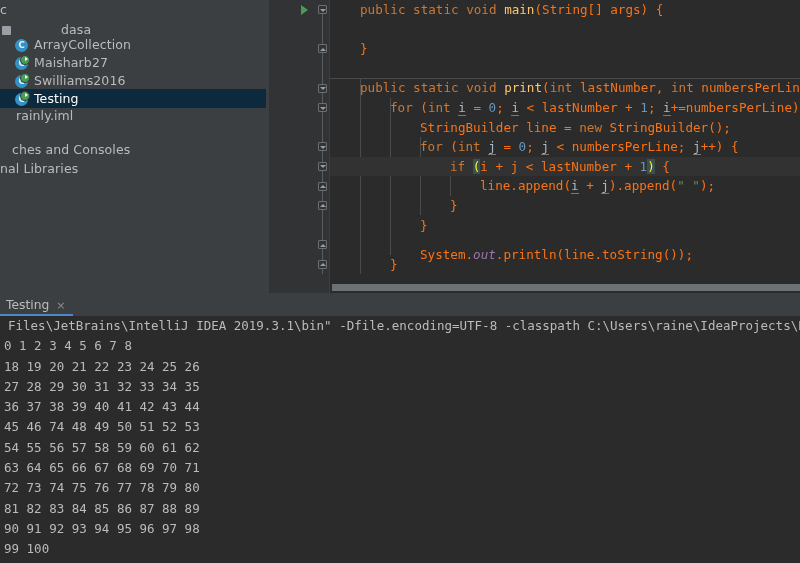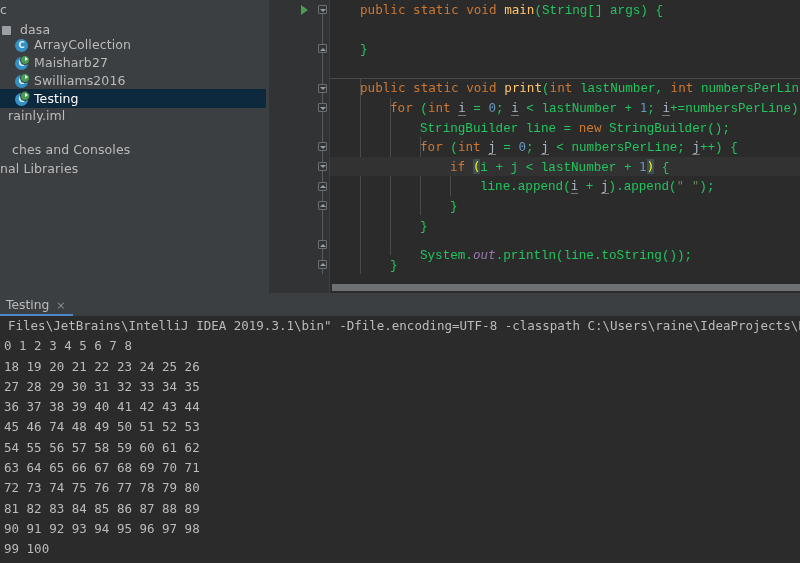--- a/index.html
+++ b/index.html
@@ -115,21 +115,21 @@
     white-space:pre; color:#a9b7c6;
   }
   .codeline.hl { background:#323232; }
 
   
   .iguide { position:absolute; width:1px; background:#4b4b4b; }
 
   
   .kw   { color:#cc7832; }          
   .fn   { color:#ffc66d; }          
-  .txt  { color:#22c55e;font-family:Liberation Mono, monospace; }
+  .txt  { color:#f97316; }
   .num  { color:#6897bb; }
   .str  { color:#6a8759; }
   .fld  { color:#9876aa; font-style:italic; }
   .itfn { color:#ffc66d; font-style:italic; }
   .hint {
     background:#4e5254; color:#a2a4a6; border-radius:4px;
     padding:0 3px; font-size:10.4px; font-family:"DejaVu Sans", sans-serif;
   }
   .brmatch { background:#3b514d; color:#ffef28; }
 
@@ -178,21 +178,21 @@
 
   <div class="top-area">
 
     <div class="project-tree">
 
       <div class="tree-row ind-0" style="position:absolute;top:0px;left:0;width:266px;">
         <span class="icon-box"></span>
         <span class="tree-label" style="margin-left:-20px;">c</span>
       </div>
 
-      <div class="tree-row ind-0" style="position:absolute;top:19.5px;left:0;width:266px;">
+      <div class="tree-row ind-0" style="position:absolute;top:19.5px;left:0;width:266px;gap:41px;">
         <span class="icon-box">
             <span class="ico-folder"></span>
           </span>
         <span class="tree-label">dasa</span>
       </div>
 
       <div class="tree-row ind-2" style="position:absolute;top:34.5px;left:0;width:266px;">
         <span class="icon-box">
             <span class="ico-class">C</span>
           </span>
@@ -214,21 +214,21 @@
       </div>
 
       <div class="tree-row ind-2 selected" style="position:absolute;top:88.5px;left:0;width:266px;">
         <span class="icon-box">
             <span class="ico-class runnable">C</span>
           </span>
         <span class="tree-label">Testing</span>
       </div>
 
       <div class="tree-row ind-0" style="position:absolute;top:105.5px;left:0;width:266px;">
-        <span class="tree-label" style="margin-left:8px;">rainly.iml</span>
+        <span class="tree-label" style="margin-left:16px;">rainly.iml</span>
       </div>
 
       <div class="tree-row ind-0" style="position:absolute;top:122.5px;left:0;width:266px;margin-top:36px;">
         <span class="tree-label" style="margin-left:0px;">nal Libraries</span>
       </div>
 
       <div class="tree-row ind-0" style="position:absolute;top:139.5px;left:0;width:266px;">
         <span class="tree-label" style="margin-left:12px;">ches and Consoles</span>
       </div>
 

